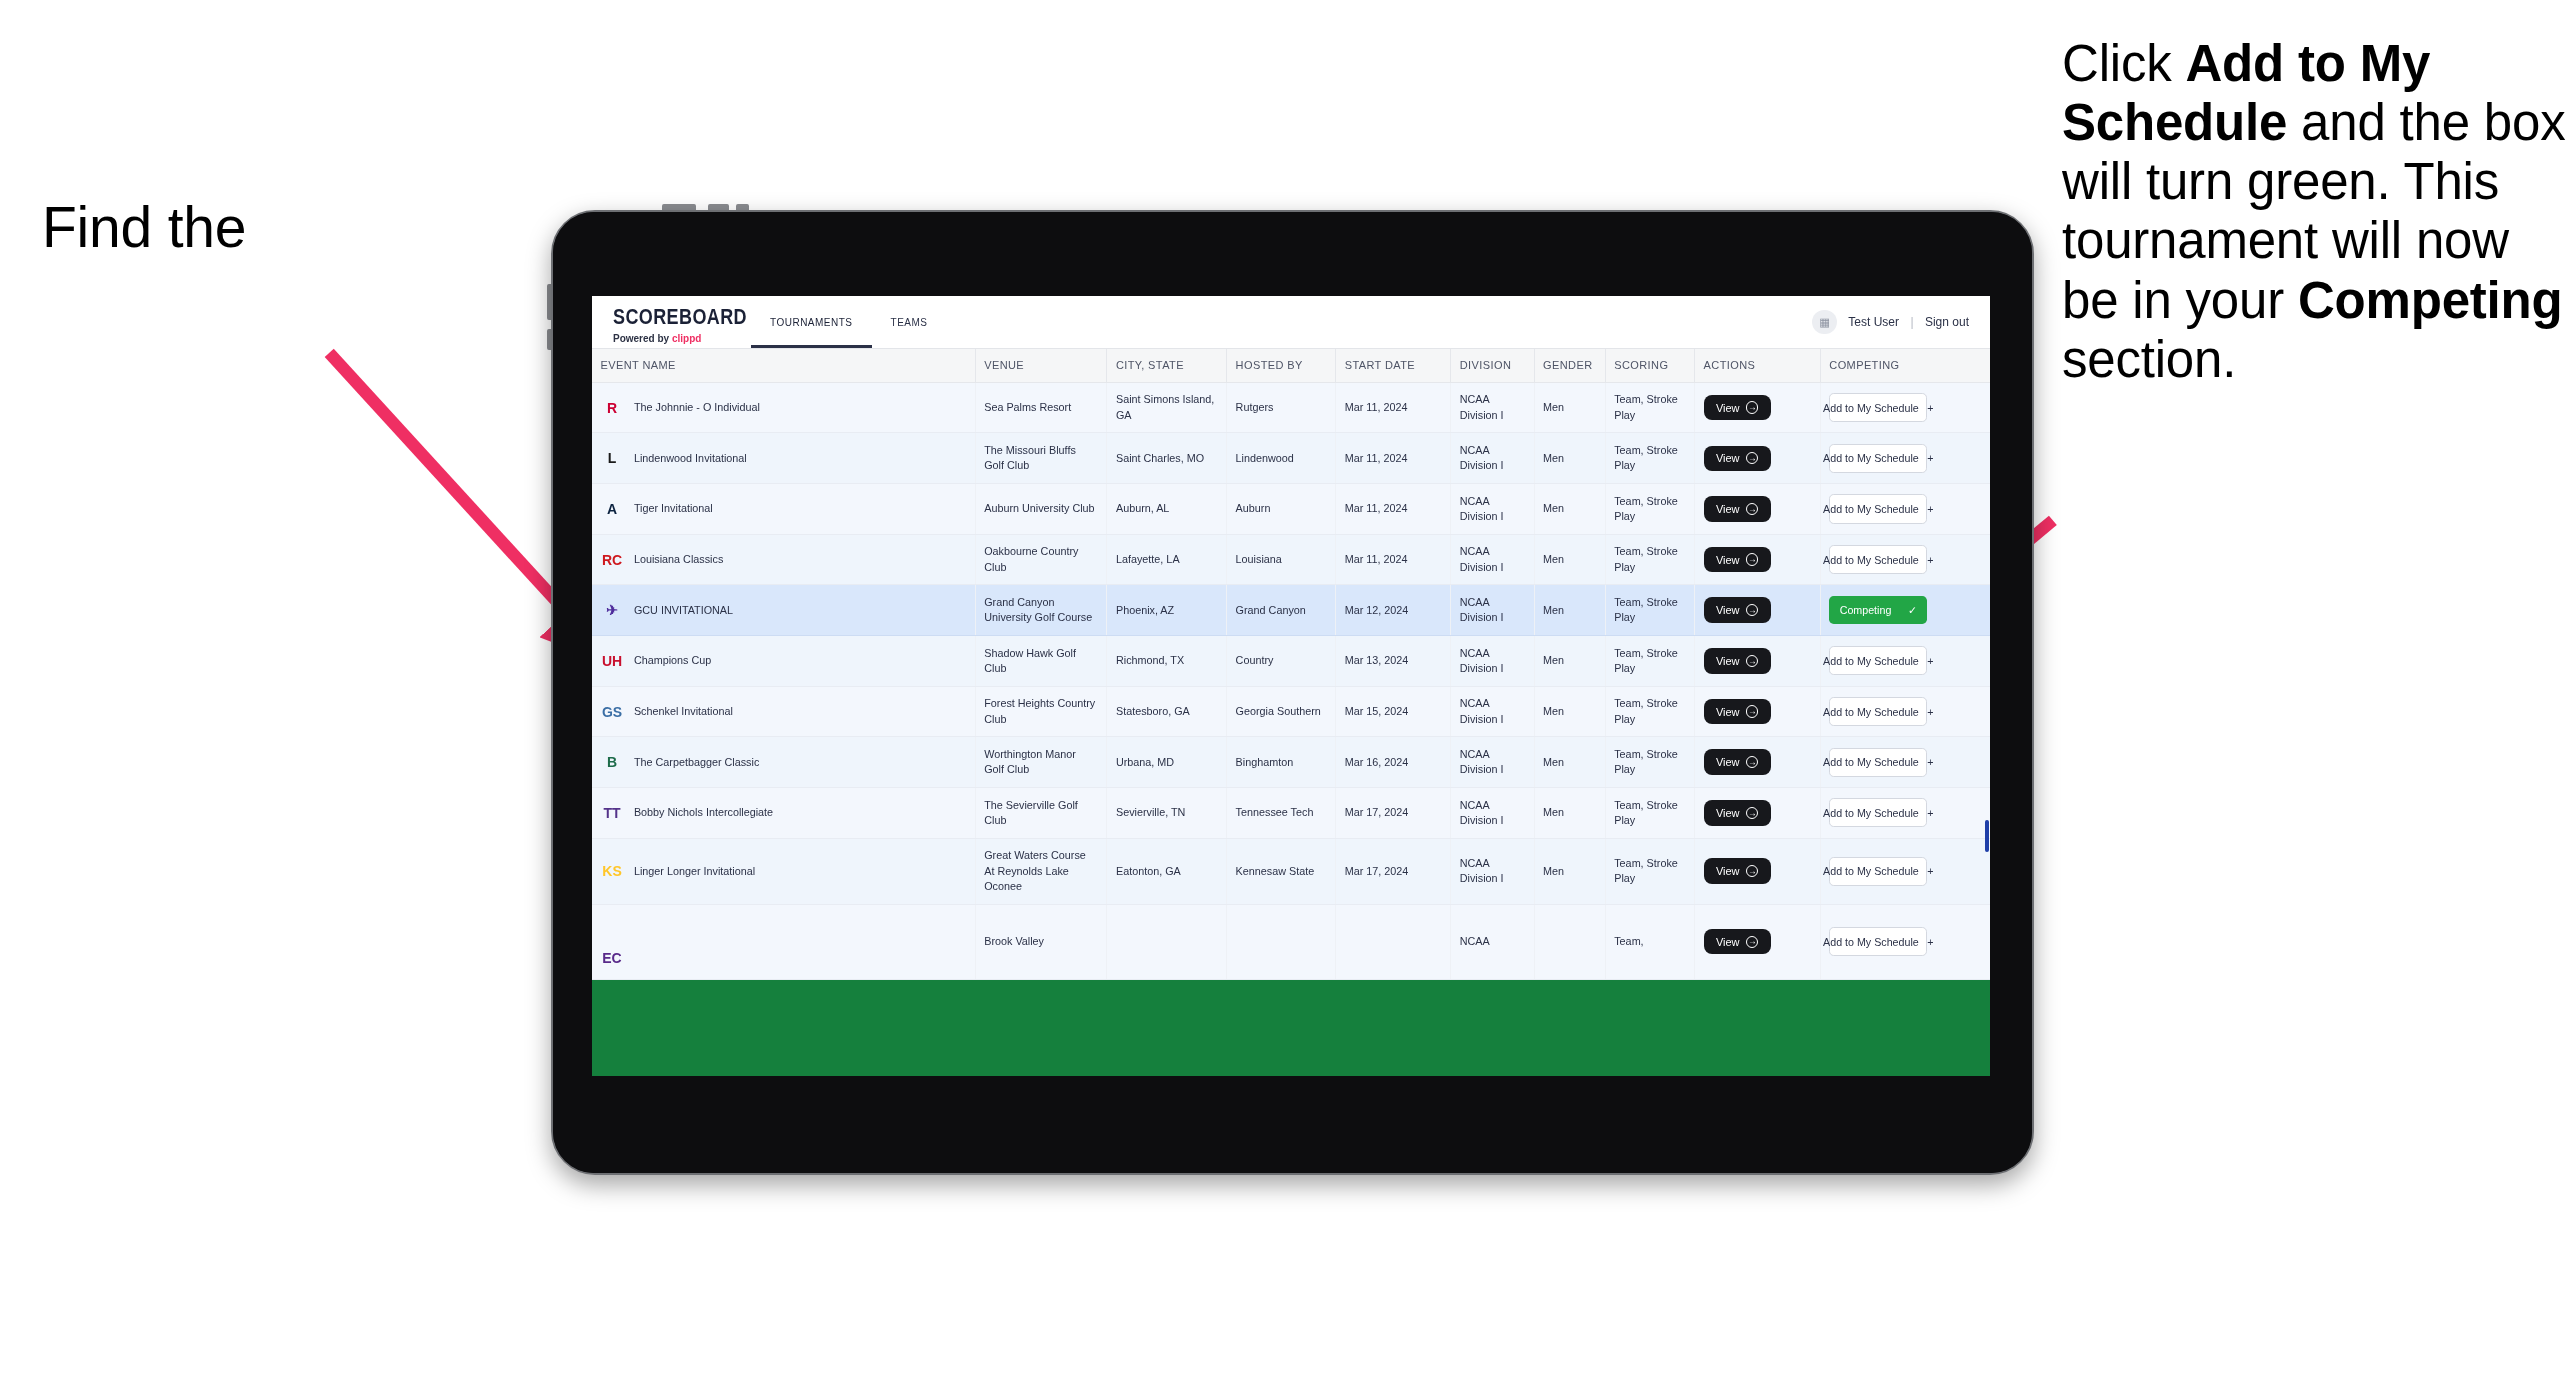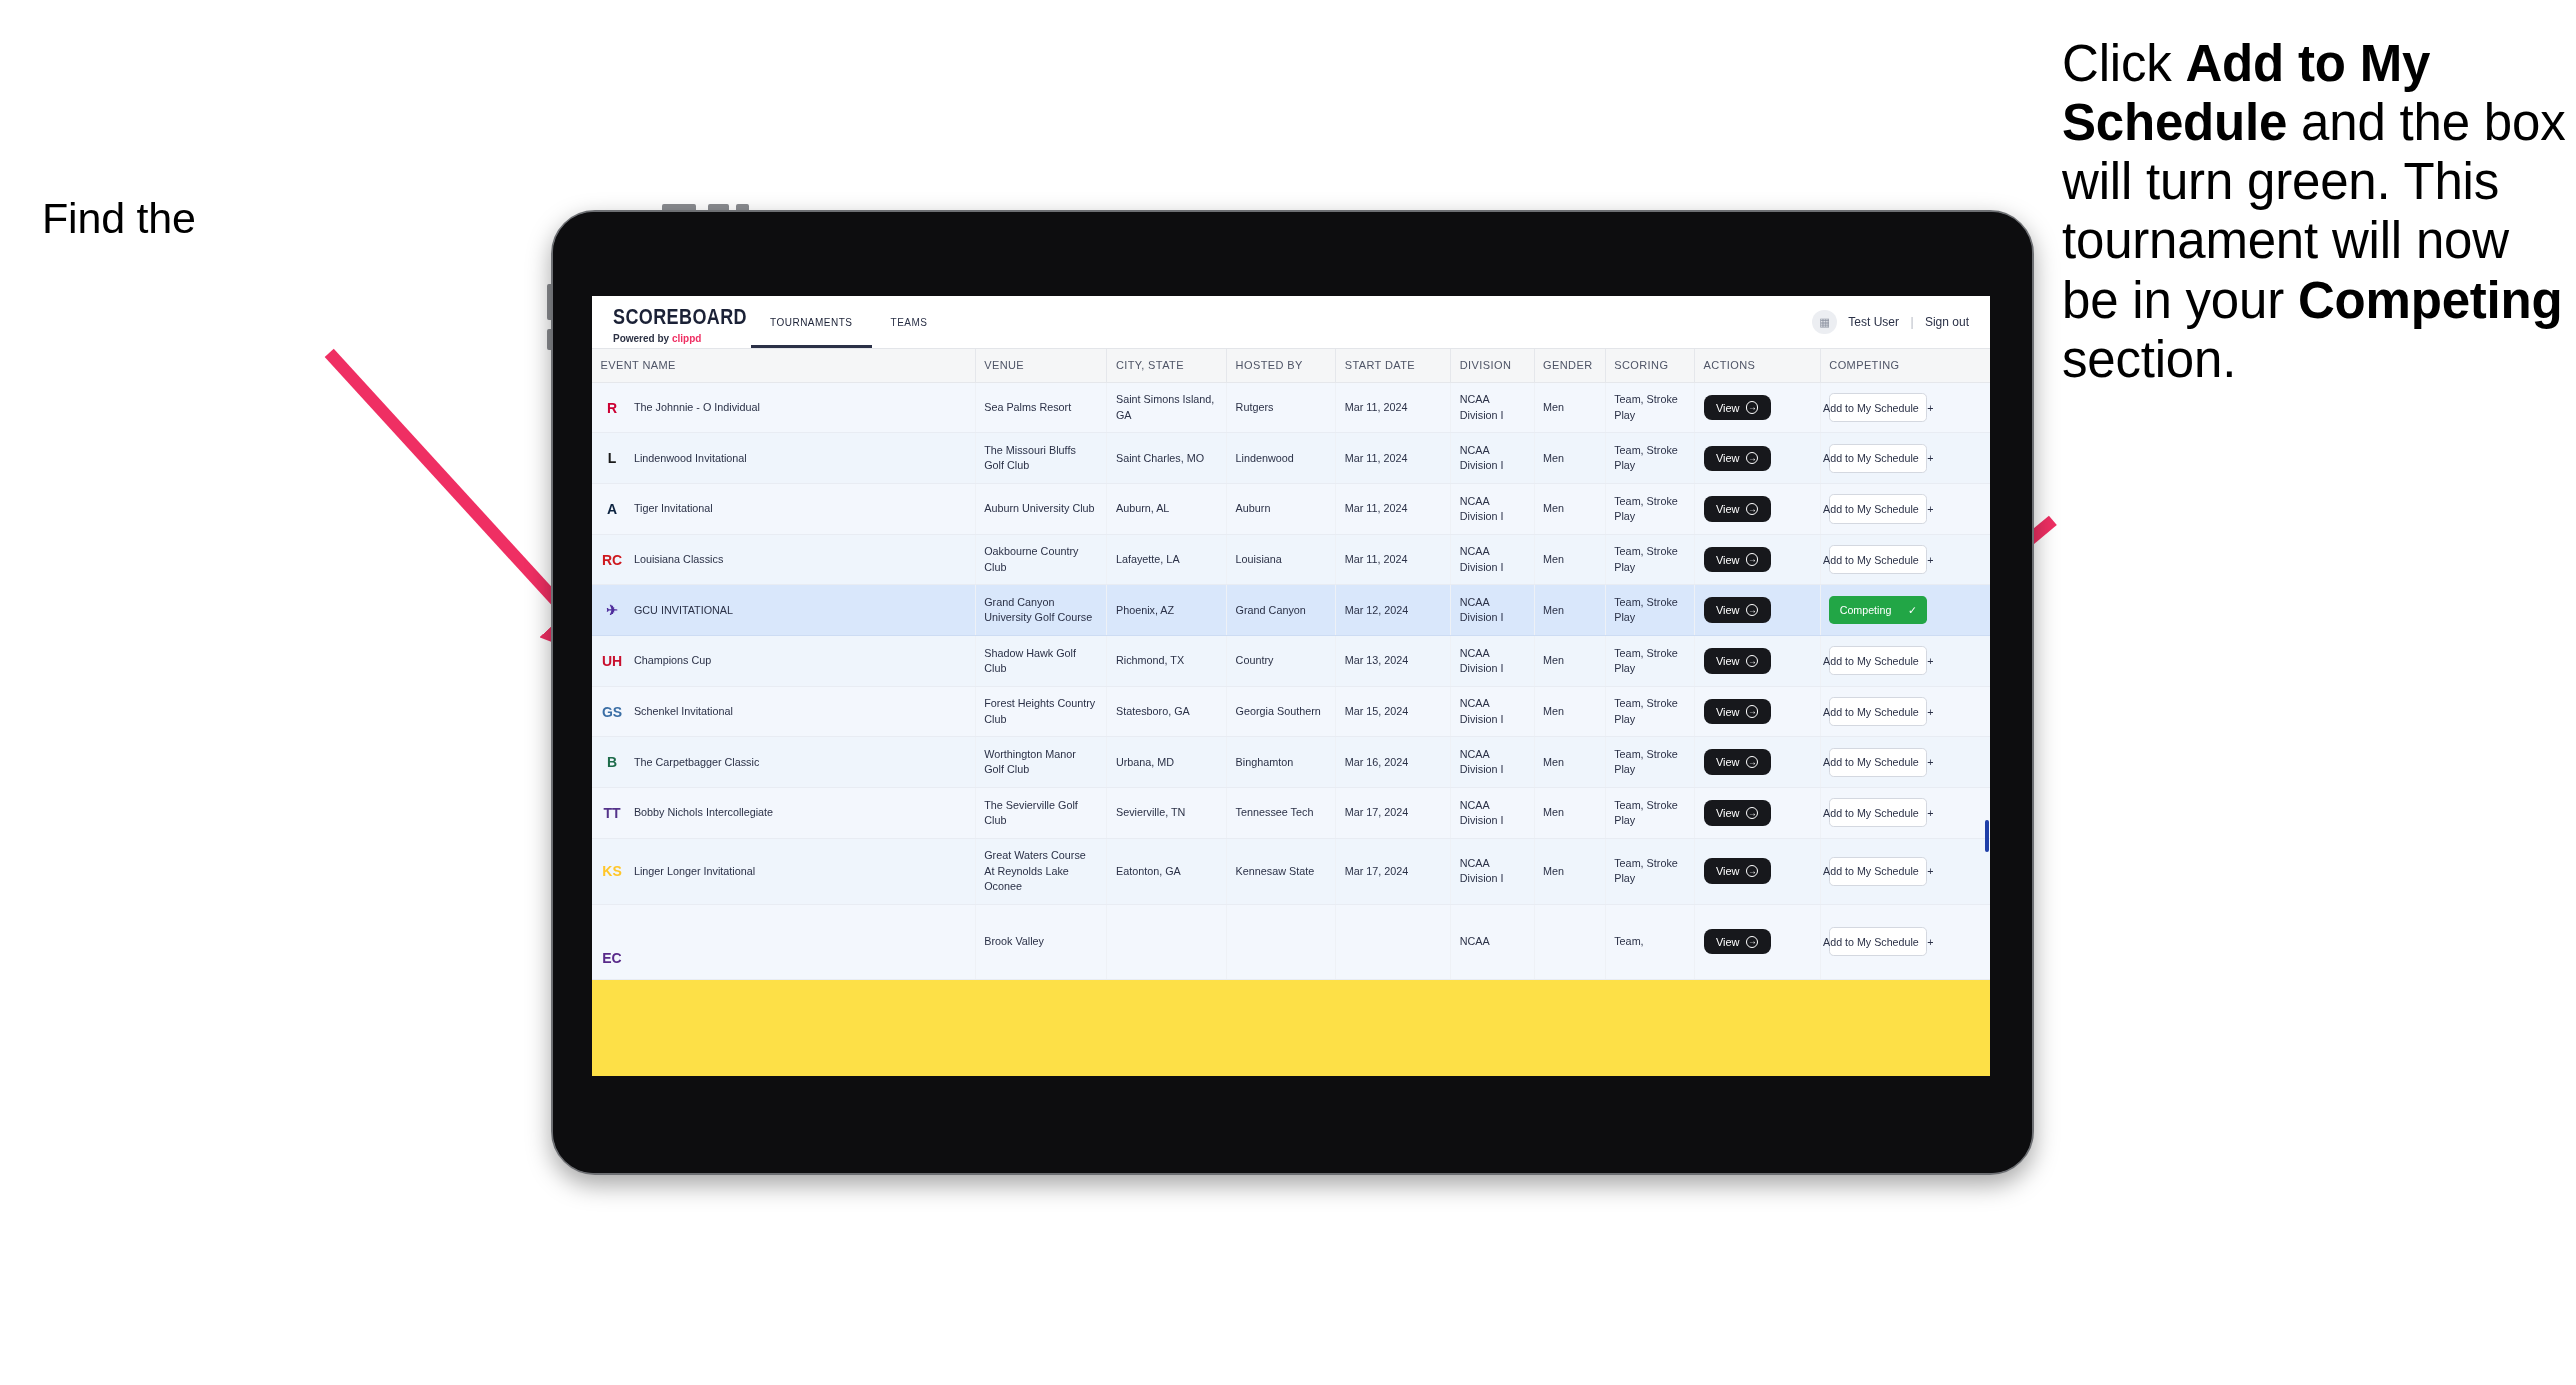--- a/index.html
+++ b/index.html
@@ -15,21 +15,21 @@
   .annot {
     position: absolute;
     color: #000;
     font-family: "Liberation Sans", sans-serif;
     font-weight: 400;
     letter-spacing: -0.2px;
   }
   .annot b { font-weight: 700; }
   #annot-left {
     left: 42px; top: 194px; width: 407px;
-    font-size: 43px; line-height: 1.16;
+    font-size: 57px; line-height: 1.16;
   }
   #annot-right {
     left: 2062px; top: 34px; width: 516px;
     font-size: 51px; line-height: 1.16;
   }
 
   .arrow-svg { position: absolute; left: 0; top: 0; width: 2576px; height: 1386px; pointer-events: none; }
 
   
   .tablet {
@@ -108,21 +108,21 @@
   }
   .avatar {
     width: 24.6px; height: 24.6px; border-radius: 50%;
     background: #eceef2; display: flex; align-items: center; justify-content: center;
     color: #8d93a1; font-size: 11.4px;
   }
   .topbar-right .sep { color: #b6bac4; }
   .topbar-right a { color: #2b3147; text-decoration: none; cursor: pointer; }
 
   
-  .table-wrap { position: relative; height: calc(100% - 53px); overflow: hidden; background:#fde047; }
+  .table-wrap { position: relative; height: calc(100% - 53px); overflow: hidden; background:#15803d; }
   table.tbl { width: 100%; border-collapse: collapse; table-layout: fixed; }
   table.tbl thead th {
     background: #f5f6f7;
     font-size: 11px; font-weight: 500; letter-spacing: 0.4px;
     color: #4e5466; text-align: left;
     padding: 10.4px 8.5px; height: 32px;
     border-bottom: 0.9px solid #e5e7eb;
     white-space: nowrap;
   }
   table.tbl td {

